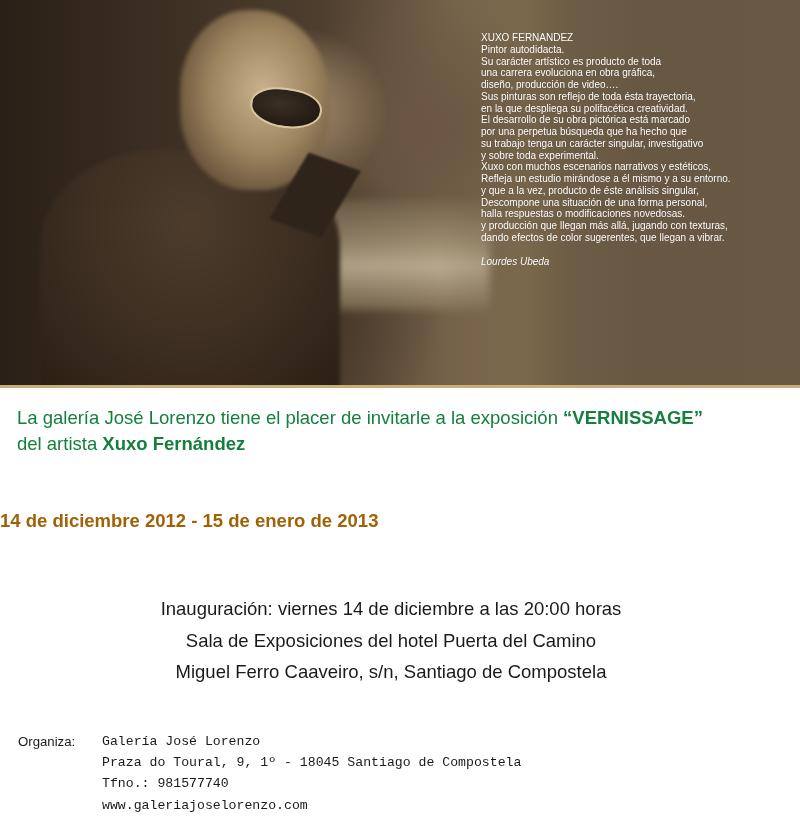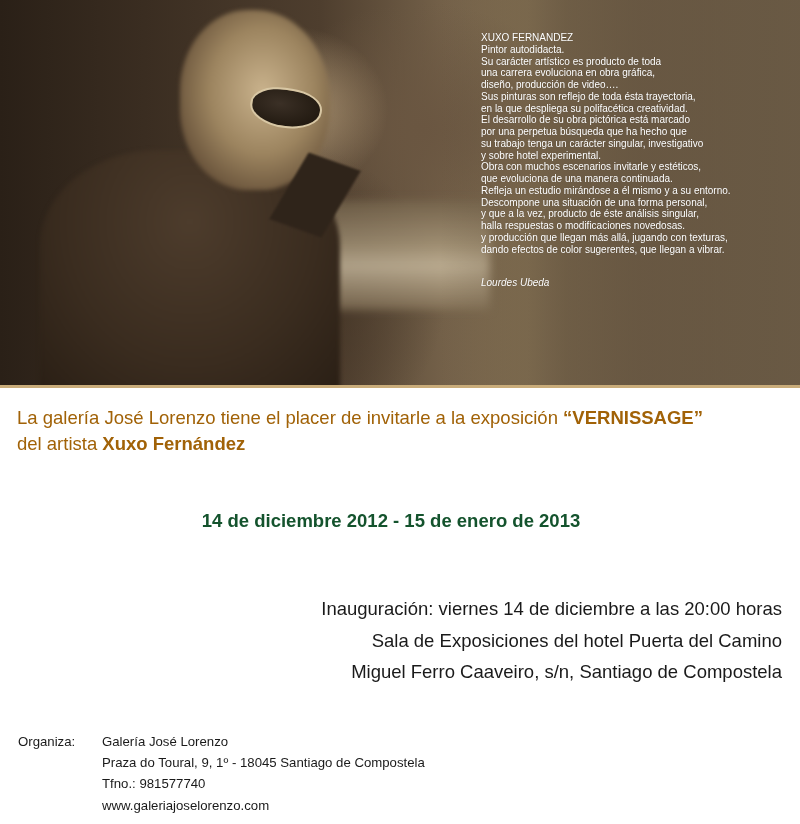--- a/index.html
+++ b/index.html
@@ -53,46 +53,46 @@
       position: absolute; left: 0; bottom: 0; width: 800px; height: 3px; background: #c9ac7a;
     }
 
     .bio {
       position: absolute; left: 481px; top: 32px; width: 315px;
       color: #ffffff; font-size: 10px; line-height: 11.75px;
       font-family: "Liberation Sans", "DejaVu Sans", sans-serif;
       text-shadow: 0 0 1px rgba(0,0,0,0.25);
     }
     .bio .line { white-space: nowrap; display: block; }
-    .bio .signature { margin-top: 22px; font-style: italic; display: block; }
+    .bio .signature { margin-top: 12px; font-style: italic; display: block; }
 
     .invite {
       position: absolute; left: 17px; top: 405px; width: 780px;
-      font-size: 18.5px; line-height: 26px; color: #a16207;
+      font-size: 18.5px; line-height: 26px; color: #15803d;
       font-family: "Liberation Sans", sans-serif;
     }
     .invite b { font-weight: bold; }
 
     .dates {
-      position: absolute; left: 0; top: 510px; width: 782px; text-align: center;
-      font-size: 18.5px; font-weight: bold; color: #14532d;
+      position: absolute; left: 0; top: 510px; width: 782px; 
+      font-size: 18.5px; font-weight: bold; color: #a16207;
     }
 
     .venue {
-      position: absolute; left: 0; top: 593px; width: 782px; text-align: right;
+      position: absolute; left: 0; top: 593px; width: 782px; text-align: center;
       font-size: 18.5px; line-height: 31.5px; color: #1a1a1a;
     }
     .venue span { display: block; }
 
     .organiza {
       position: absolute; left: 18px; top: 731px; font-size: 13.2px; line-height: 21.2px; color: #1a1a1a;
       display: flex;
     }
     .organiza .label { width: 84px; }
-    .organiza .details span { display: block; }
+    .organiza .details span { display: block; font-family: Liberation Mono, monospace; }
   </style>
 </head>
 <body>
 
 <div class="hero">
   <div class="shore"></div>
   <div class="coat"></div>
   <div class="head"></div>
   <div class="glasses"></div>
   <div class="collar"></div>
@@ -104,26 +104,25 @@
   <span class="line">XUXO FERNANDEZ</span>
   <span class="line">Pintor autodidacta.</span>
   <span class="line">Su carácter artístico  es producto de toda</span>
   <span class="line">una carrera evoluciona en obra gráfica,</span>
   <span class="line">diseño, producción de video….</span>
   <span class="line">Sus pinturas son reflejo de toda ésta trayectoria,</span>
   <span class="line">en la que despliega su polifacética creatividad.</span>
   <span class="line">El desarrollo de su obra pictórica está marcado</span>
   <span class="line">por una perpetua búsqueda que ha hecho que</span>
   <span class="line">su trabajo tenga un carácter singular, investigativo</span>
-  <span class="line">y sobre hotel experimental.</span>
-  <span class="line">Obra con muchos escenarios invitarle y estéticos,</span>
-  <span class="line">que evoluciona de una manera continuada.</span>
+  <span class="line">y sobre toda experimental.</span>
+  <span class="line">Xuxo con muchos escenarios narrativos y estéticos,</span>
   <span class="line">Refleja un estudio mirándose a él mismo y a su entorno.</span>
+  <span class="line">y que a la vez, producto de éste análisis singular,</span>
   <span class="line">Descompone una situación de una forma personal,</span>
-  <span class="line">y que a la vez, producto de éste análisis singular,</span>
   <span class="line">halla respuestas o modificaciones novedosas.</span>
   <span class="line">y producción que llegan más allá, jugando con texturas,</span>
   <span class="line">dando efectos de color sugerentes, que llegan a vibrar.</span>
   <span class="signature">Lourdes Ubeda</span>
 </div>
 
 <div class="invite">
   <div>
     <span>La galería José Lorenzo tiene el placer de invitarle a la exposición </span><b>“VERNISSAGE”</b>
   </div>

